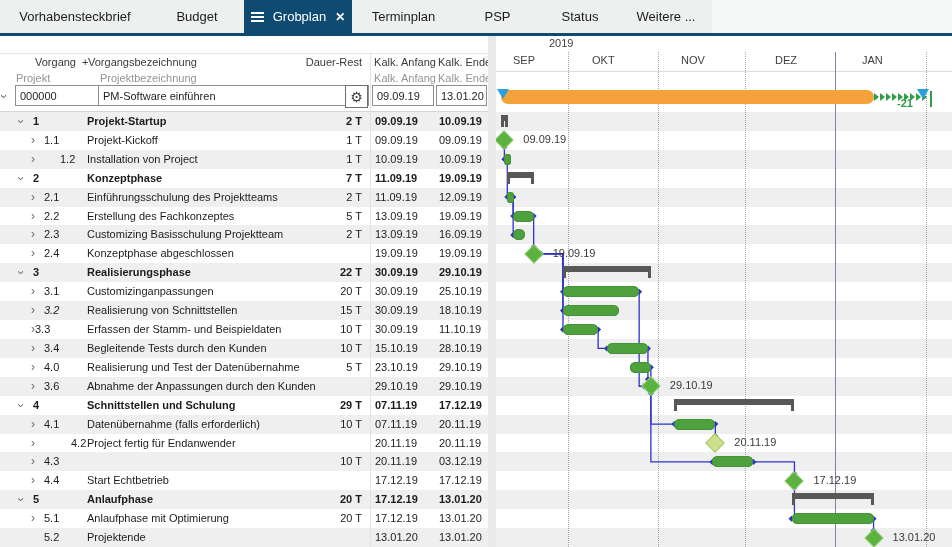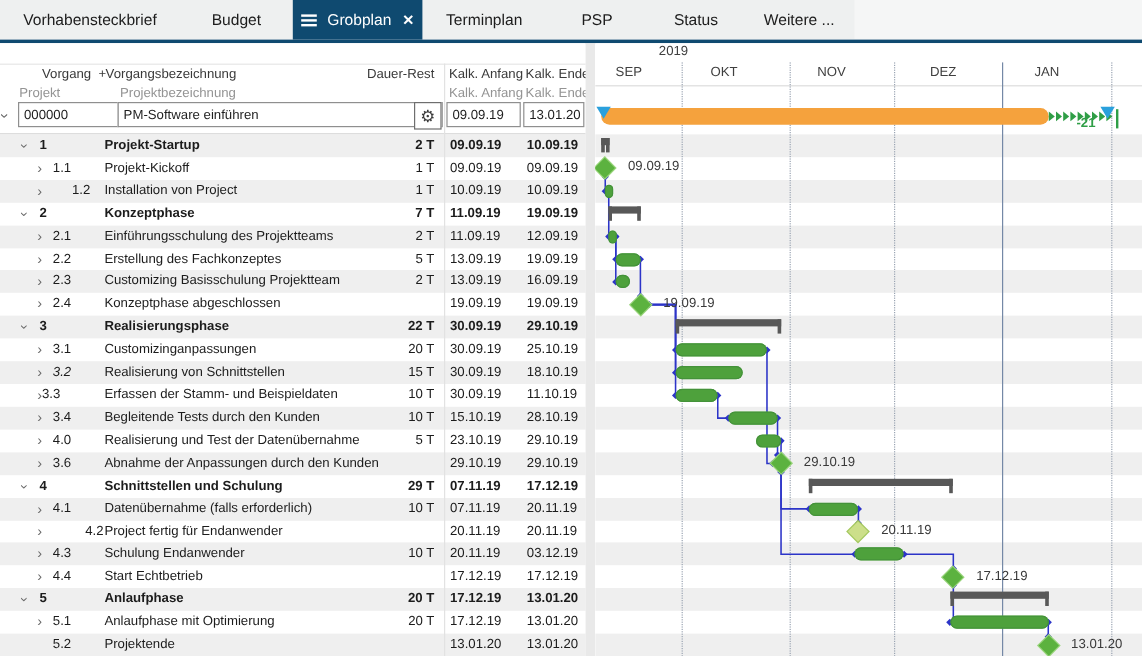--- a/index.html
+++ b/index.html
@@ -290,21 +290,20 @@
         <span class="chev" style="left: 31px;">›</span>
         <span class="cid" style="left: 36px; margin-left: 35px;">4.2</span>
         <span class="cname">Project fertig für Endanwender</span>
         <span class="cdur"></span>
         <span class="cstart">20.11.19</span>
         <span class="cend">20.11.19</span>
       </div>
       <div class="t-row striped" style="top: 340.434px;">
         <span class="chev" style="left: 31px;">›</span>
         <span class="cid" style="left: 44px;">4.3</span>
-        <span class="cname">Schulung Endanwender</span>
         <span class="cdur">10 T</span>
         <span class="cstart">20.11.19</span>
         <span class="cend">03.12.19</span>
       </div>
       <div class="t-row" style="top: 359.347px;">
         <span class="chev" style="left: 31px;">›</span>
         <span class="cid" style="left: 44px;">4.4</span>
         <span class="cname">Start Echtbetrieb</span>
         <span class="cdur"></span>
         <span class="cstart">17.12.19</span>

